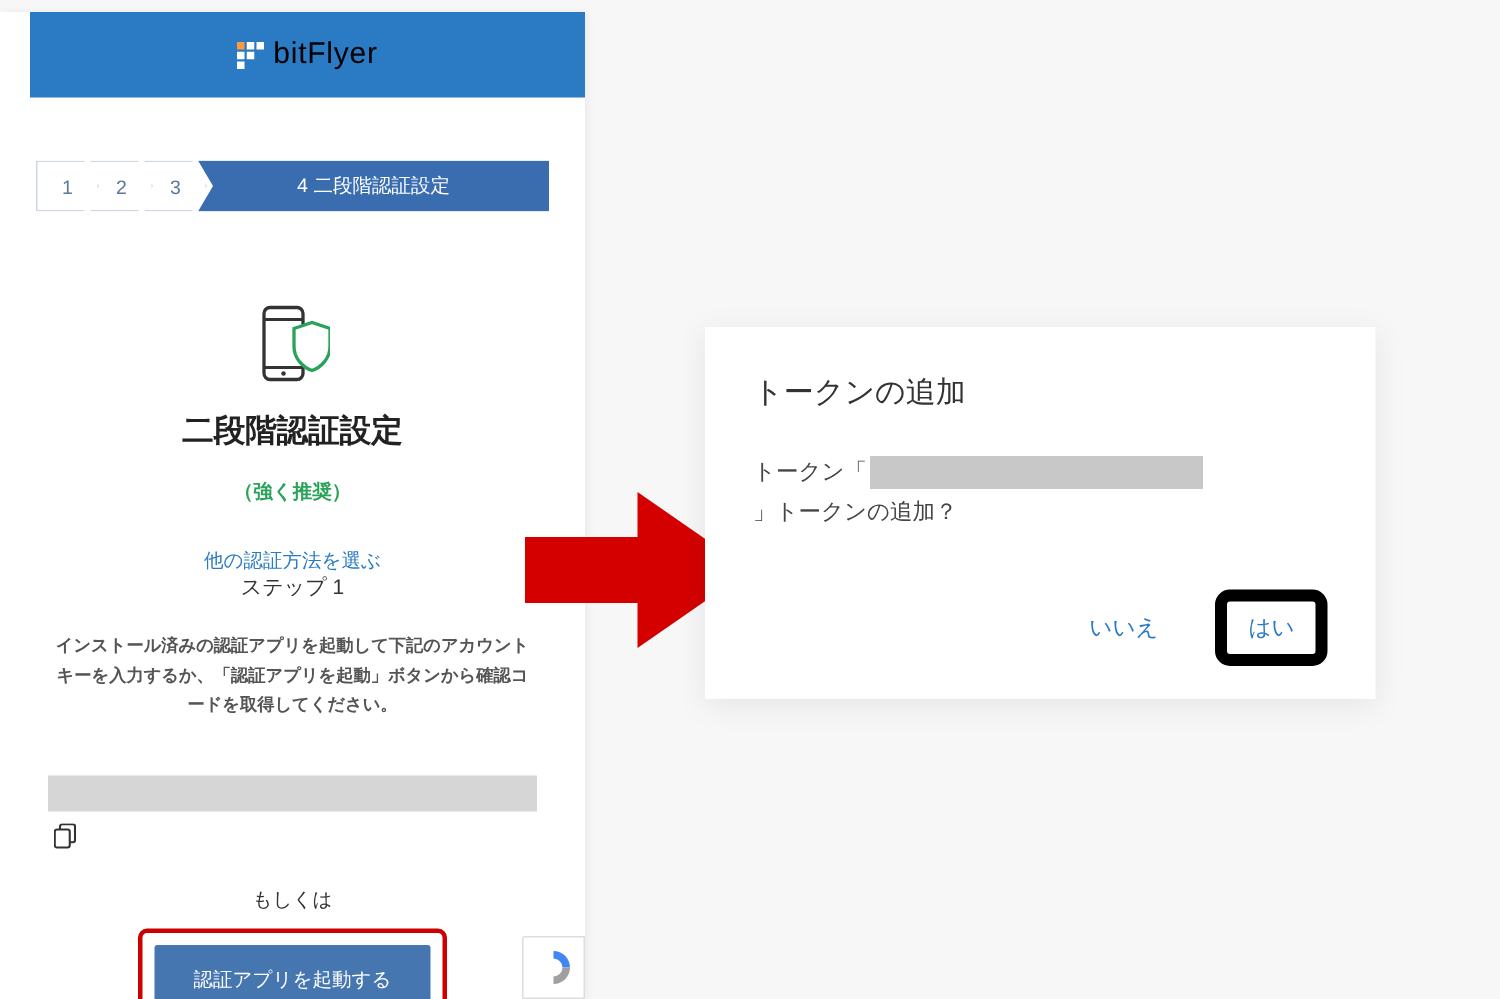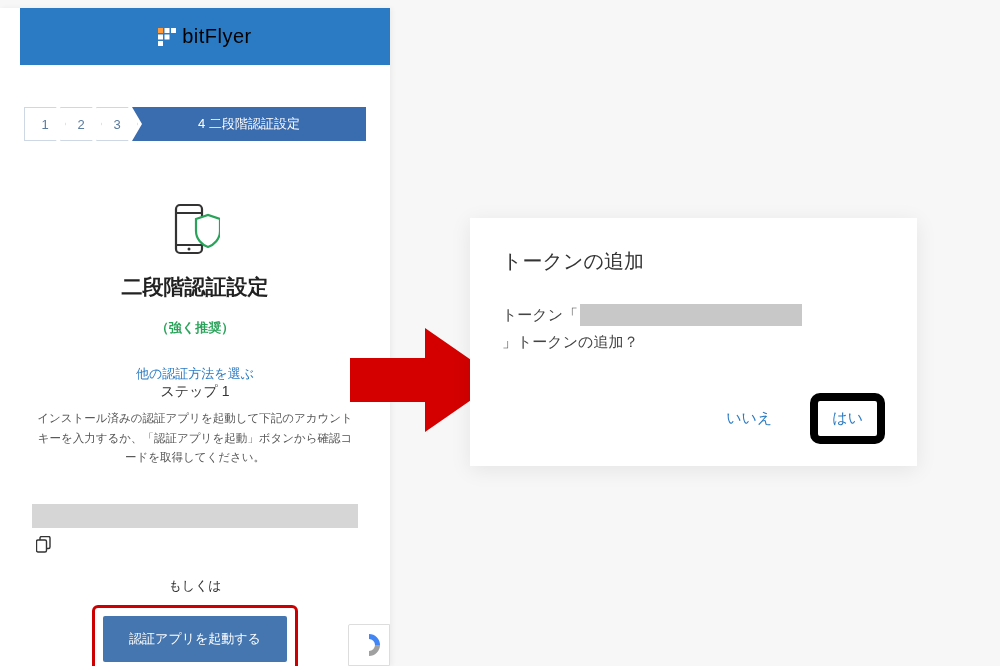--- a/index.html
+++ b/index.html
@@ -107,22 +107,23 @@
       display: inline-block;
     }
     .step-label {
       font-size: 14px;
       color: #333;
     }
     .step-desc {
       font-size: 11.5px;
       color: #555;
       line-height: 1.7;
-      margin-top: 8px;
+      margin-top: 21px;
       padding: 0 6px;
+      font-weight: bold;
     }
     .key-box {
       height: 24px;
       background: #d6d6d6;
       margin: 36px 4px 0;
     }
     .copy-icon {
       text-align: left;
       margin: 8px 0 0 8px;
       font-size: 16px;

